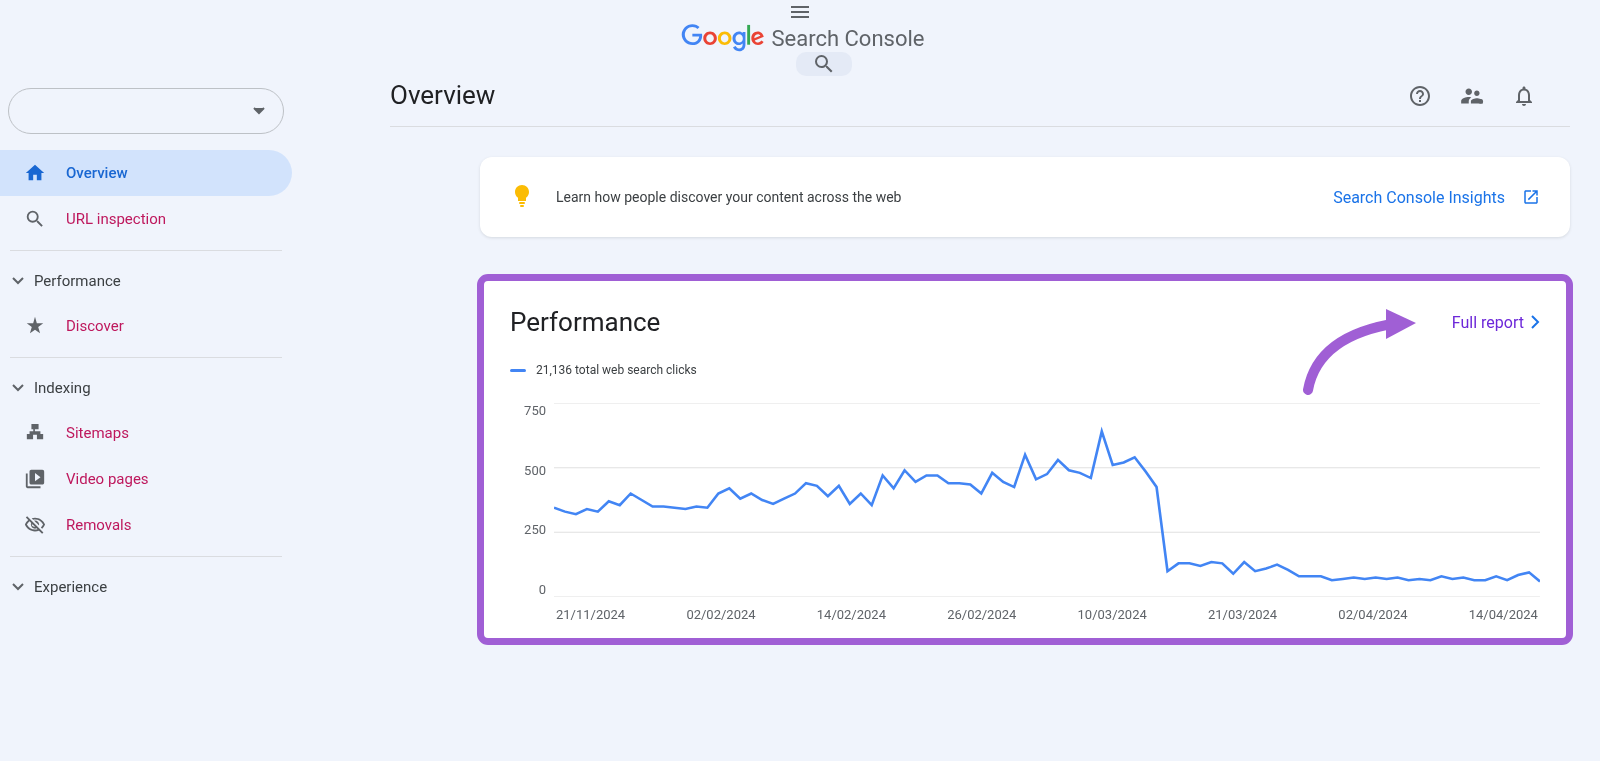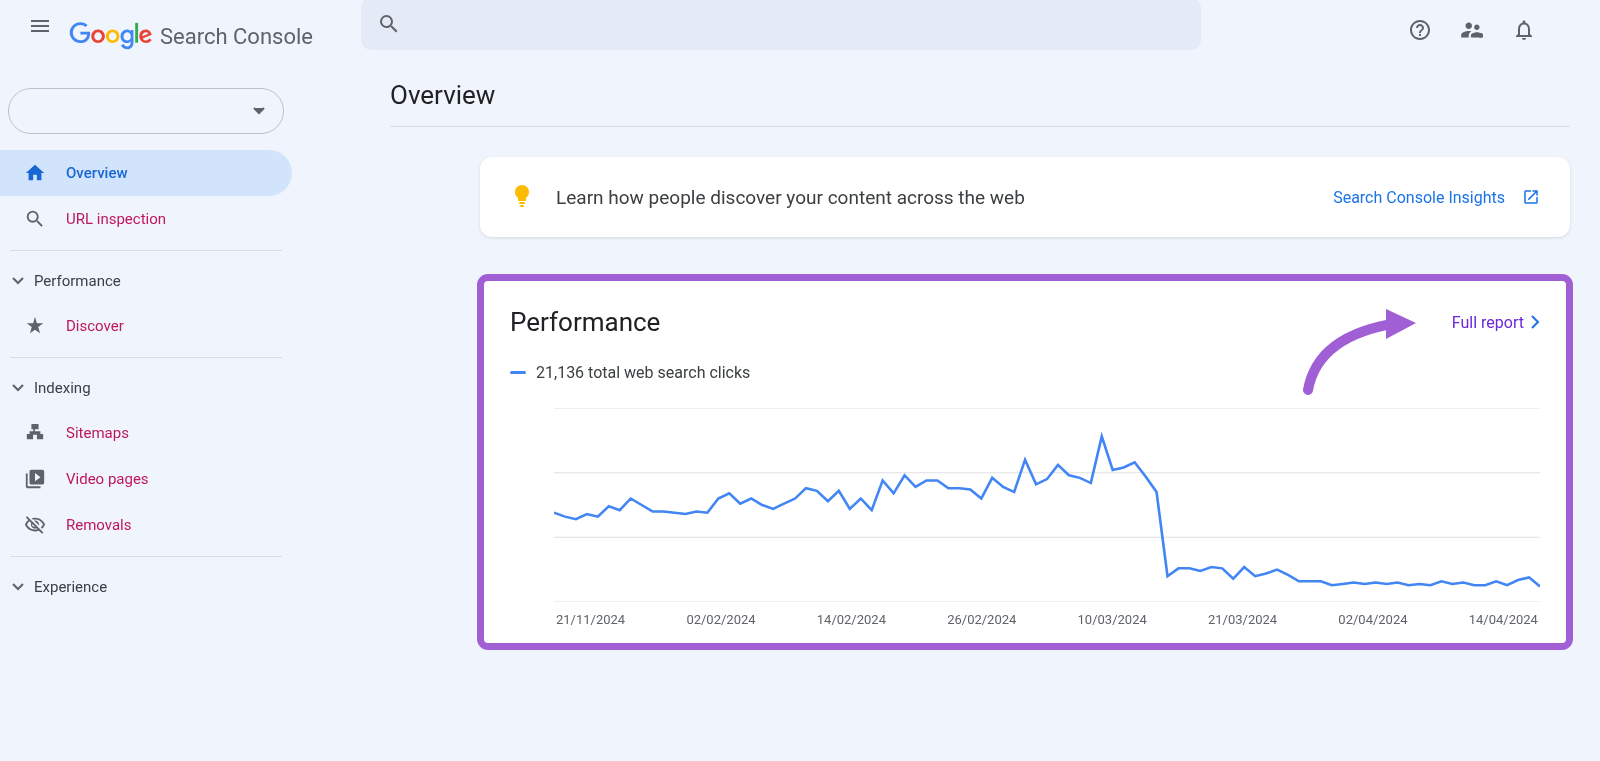--- a/index.html
+++ b/index.html
@@ -1,40 +1,40 @@
 <!DOCTYPE html>
 <html><head>
 <meta charset="utf-8">
 <style>
 * { margin: 0; padding: 0; box-sizing: border-box; font-family: 'Google Sans', Roboto, Arial, sans-serif; }
 body { background: #f0f4fc; color: #202124; width: 1600px; height: 761px; overflow: hidden; }
-.header { display: flex; align-items: flex-end; height: 64px; padding: 14px 16px; }
+.header { display: flex; align-items: center; height: 64px; padding: 0 16px; flex-direction: column; }
 .menu-btn { width: 48px; height: 48px; border-radius: 50%; display: flex; align-items: center; justify-content: center; cursor: pointer; }
 .logo { display: flex; align-items: center; margin-left: 4px; gap: 6px; }
 .logo-text { font-size: 22px; font-weight: 400; color: #5f6368; }
 .search-bar { flex: 1; max-width: 840px; height: 52px; background: #e4eaf6; border-radius: 10px; margin-left: 48px; display: flex; align-items: center; padding: 0 16px; }
 .header-icons { margin-left: auto; display: flex; gap: 12px; padding-right: 40px; }
 .header-icon { width: 40px; height: 40px; border-radius: 50%; display:flex; align-items:center; justify-content:center; cursor:pointer; }
 .sidebar { position: absolute; top: 80px; left: 0; width: 300px; padding-right: 8px; }
 .property-select { margin: 8px 8px 16px 8px; height: 46px; border: 1px solid #bdc1c6; border-radius: 24px; display:flex; align-items:center; justify-content:flex-end; padding-right:18px; cursor:pointer; }
 .nav-item { display:flex; align-items:center; height:46px; padding-left:24px; border-radius: 0 24px 24px 0; cursor:pointer; font-size:15px; color:#be185d; gap:20px; }
 .nav-item.active { background:#d2e3fc; color:#1967d2; font-weight:500; }
 .nav-section { display:flex; align-items:center; height:44px; padding-left:12px; font-size:15px; color:#3c4043; cursor:pointer; gap:10px; }
 .nav-divider { height:1px; background:#dadce0; margin:8px 10px; }
 .content { position:absolute; left:390px; top:80px; right:30px; }
 .page-title { font-size:26px; font-weight:400; color:#202124; margin-bottom:16px; }
 .content-divider { height:1px; background:#dadce0; margin-bottom:30px; }
 .insights-card { background:#fff; border-radius:12px; padding:26px 30px; display:flex; align-items:center; margin-left:90px; margin-right:0; box-shadow:0 1px 3px rgba(60,64,67,.15); }
-.insights-text { font-size:19px; color:#3c4043; margin-left:22px; }
+.insights-text { font-size:14px; color:#3c4043; margin-left:22px; }
 .insights-link { margin-left:auto; color:#1a73e8; font-size:16px; display:flex; align-items:center; gap:17px; cursor:pointer; }
 .perf-card { background:#fff; border-radius:8px; margin-left:90px; margin-top:40px; padding:30px 30px 20px 30px; position:relative; outline:7px solid #a05fd5; outline-offset:-4px; }
 .perf-header { display:flex; align-items:center; justify-content:space-between; }
 .perf-title { font-size:26px; font-weight:400; color:#202124; }
 .full-report { color:#6d28d9; font-size:16px; display:flex; align-items:center; gap:6px; cursor:pointer; }
-.perf-legend { display:flex; align-items:center; gap:10px; margin-top:26px; font-size:16px; color:#3c4043; }
+.perf-legend { display:flex; align-items:center; gap:10px; margin-top:26px; font-size:12px; color:#3c4043; }
 .legend-dash { width:16px; height:3px; background:#4285f4; border-radius:2px; }
 .chart-area { margin-top:26px; position:relative; }
 .y-labels { position:absolute; left:0; top:0; height:194px; display:flex; flex-direction:column; justify-content:space-between; text-align:right; width:36px; font-size:13px; color:#5f6368; }
 .chart-svg { margin-left:44px; width:calc(100% - 44px); height:194px; }
 .x-labels { margin-left:44px; display:flex; justify-content:space-between; font-size:13px; color:#5f6368; margin-top:10px; padding:0 2px; }
 .arrow { position:absolute; top:28px; right:132px; pointer-events:none; }
 svg { display:block; }
 </style>
 </head>
 <body>
@@ -177,20 +177,26 @@
     </div>
     <svg class="arrow" width="140" height="90" viewBox="0 0 140 90">
       <path d="M10 85 Q 20 30 100 18" stroke="#a05fd5" stroke-width="10" fill="none" stroke-linecap="round"></path>
       <path d="M88 4 L118 18 L88 34 Z" fill="#a05fd5"></path>
     </svg>
     <div class="perf-legend">
       <span class="legend-dash"></span>
       <span>21,136 total web search clicks</span>
     </div>
     <div class="chart-area">
+      <div class="y-labels" id="y-labels">
+          <span>750</span>
+          <span>500</span>
+          <span>250</span>
+          <span>0</span>
+        </div>
       <svg class="chart-svg" id="chart-svg" viewBox="0 0 940 194" preserveAspectRatio="none">
           <line x1="0" x2="940" y1="0" y2="0" stroke="#e0e0e0" stroke-width="1"></line>
           <line x1="0" x2="940" y1="64.66666666666669" y2="64.66666666666669" stroke="#e0e0e0" stroke-width="1"></line>
           <line x1="0" x2="940" y1="129.33333333333334" y2="129.33333333333334" stroke="#e0e0e0" stroke-width="1"></line>
           <line x1="0" x2="940" y1="194" y2="194" stroke="#e0e0e0" stroke-width="1"></line>
           <path d="M0 104.75999999999999 L10.444444444444445 108.64 L20.88888888888889 111.22666666666666 L31.333333333333332 106.05333333333334 L41.77777777777778 108.64 L52.22222222222222 98.29333333333334 L62.666666666666664 102.17333333333333 L73.11111111111111 90.53333333333333 L83.55555555555556 97 L94 103.46666666666667 L104.44444444444444 103.46666666666667 L114.88888888888889 104.75999999999999 L125.33333333333333 106.05333333333334 L135.77777777777777 103.46666666666667 L146.22222222222223 104.75999999999999 L156.66666666666666 90.53333333333333 L167.11111111111111 85.35999999999999 L177.55555555555554 95.70666666666666 L188 90.53333333333333 L198.44444444444446 97 L208.88888888888889 100.88000000000001 L219.33333333333334 95.70666666666666 L229.77777777777777 90.53333333333333 L240.2222222222222 80.18666666666667 L250.66666666666666 82.77333333333333 L261.11111111111114 93.11999999999999 L271.55555555555554 82.77333333333333 L282 100.88000000000001 L292.44444444444446 90.53333333333333 L302.8888888888889 102.17333333333333 L313.3333333333333 72.42666666666666 L323.77777777777777 85.35999999999999 L334.22222222222223 67.25333333333333 L344.66666666666663 78.89333333333333 L355.1111111111111 72.42666666666666 L365.55555555555554 72.42666666666666 L376 80.18666666666667 L386.4444444444444 80.18666666666667 L396.8888888888889 81.48 L407.33333333333337 90.53333333333333 L417.77777777777777 69.84 L428.22222222222223 78.89333333333333 L438.6666666666667 84.06666666666666 L449.11111111111114 51.73333333333335 L459.55555555555554 76.30666666666666 L470 71.13333333333334 L480.4444444444444 56.906666666666666 L490.8888888888889 67.25333333333333 L501.3333333333333 69.84 L511.7777777777777 75.01333333333335 L522.2222222222223 28.45333333333332 L532.6666666666666 62.079999999999984 L543.1111111111111 59.49333333333334 L553.5555555555555 54.31999999999999 L564 68.54666666666668 L574.4444444444445 84.06666666666666 L584.8888888888889 168.13333333333333 L595.3333333333333 160.37333333333333 L605.7777777777778 160.37333333333333 L616.2222222222222 162.96 L626.6666666666666 159.07999999999998 L637.1111111111112 160.37333333333333 L647.5555555555555 170.72 L658 159.07999999999998 L668.4444444444445 168.13333333333333 L678.8888888888889 165.54666666666668 L689.3333333333333 161.66666666666669 L699.7777777777778 166.84 L710.2222222222222 173.30666666666667 L720.6666666666667 173.30666666666667 L731.1111111111111 173.30666666666667 L741.5555555555555 177.18666666666667 L752 175.89333333333332 L762.4444444444445 174.6 L772.8888888888888 175.89333333333332 L783.3333333333334 174.6 L793.7777777777778 175.89333333333332 L804.2222222222222 174.6 L814.6666666666667 177.18666666666667 L825.1111111111111 175.89333333333332 L835.5555555555555 177.18666666666667 L846 173.30666666666667 L856.4444444444445 175.89333333333332 L866.8888888888889 174.6 L877.3333333333334 177.18666666666667 L887.7777777777777 177.18666666666667 L898.2222222222223 173.30666666666667 L908.6666666666666 177.18666666666667 L919.1111111111111 172.01333333333332 L929.5555555555555 169.42666666666668 L940 178.48 " stroke="#4285f4" stroke-width="2.5" fill="none"></path>
         </svg>
       <div class="x-labels" id="x-labels">
           <span>21/11/2024</span>
           <span>02/02/2024</span>

